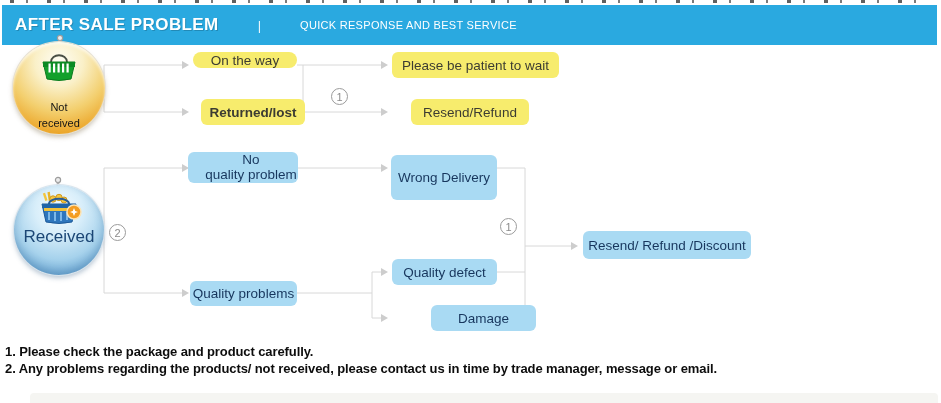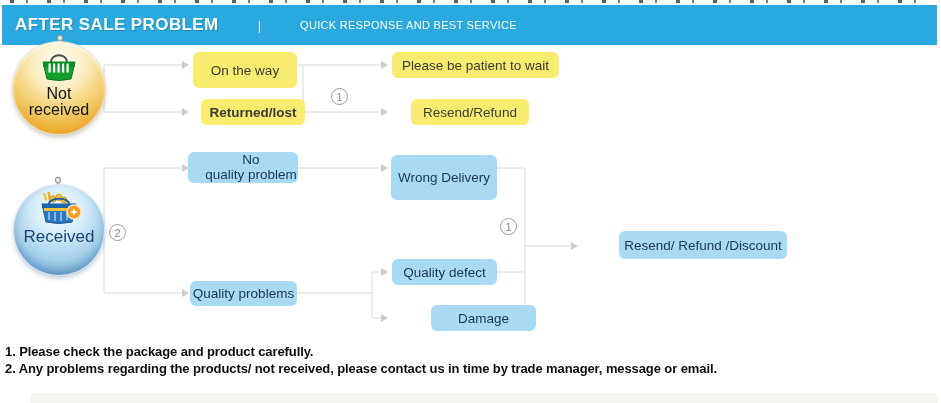--- a/index.html
+++ b/index.html
@@ -55,21 +55,21 @@
     align-items:center; box-sizing:border-box;
   }
   #badge-not-received {
     left:13px; top:42px; width:92px; height:92px; padding-top:9px;
     background:radial-gradient(circle at 50% 22%, #fefdf6 0%, #faf0c8 28%,
       #f3cf6e 58%, #eca82d 82%, #e3920f 100%);
     box-shadow:0 0 0 1px #e6e0d2, 0 3px 5px rgba(100,80,40,.35),
       inset 0 2px 3px rgba(255,255,255,.7);
   }
   #badge-not-received .label {
-    margin-top:3px; font-size:16px; line-height:16px; color:#141414;
+    margin-top:16px; font-size:11px; line-height:16px; color:#141414;
     font-weight:500; text-align:center;
   }
   #badge-received {
     left:14px; top:185px; width:90px; height:90px; padding-top:6px;
     background:radial-gradient(circle at 50% 28%, #f4fbff 0%, #d8eefa 30%,
       #a6d2ec 62%, #6aa8d6 88%, #4e8fc0 100%);
     box-shadow:0 0 0 1px #d9e4ec, 0 3px 5px rgba(50,90,130,.35),
       inset 0 -4px 8px rgba(30,80,130,.28);
   }
   #badge-received .label {
@@ -169,35 +169,35 @@
       <circle cx="41" cy="21" r="7" fill="#f49d21" stroke="#fbe3b5" stroke-width="1.5"></circle>
       <path d="M41 17 L42.2 20 L45 21 L42.2 22 L41 25 L39.8 22 L37 21 L39.8 20 Z" fill="#ffffff"></path>
     </svg>
     <div class="label">Received</div>
   </div>
 
   <div class="step" style="left:331px; top:88px;">1</div>
   <div class="step" style="left:109px; top:224px;">2</div>
   <div class="step" style="left:500px; top:218px;">1</div>
 
-  <div class="box yellow" style="left:193px; top:52px; width:104px; height:36px;">On the way</div>
+  <div class="box yellow" style="left:193px; top:52px; width:104px; height:16px;border-radius:13px;">On the way</div>
   <div class="box yellow" style="left:201px; top:99px; width:104px; height:26px;font-weight:bold;">Returned/lost</div>
   <div class="box yellow" style="left:392px; top:52px; width:167px; height:26px;">Please be patient to wait</div>
   <div class="box yellow" style="left:392px; top:99px; width:118px; height:26px;margin-left:19px;">Resend/Refund</div>
 
   <div class="box blue" style="left:188px; top:152px; width:110px; height:31px;padding-left:16px;">
     <div class="two-line">
       <div>No</div>
       <div>quality problem</div>
     </div>
   </div>
   <div class="box blue" style="left:190px; top:281px; width:107px; height:25px;">Quality problems</div>
   <div class="box blue" style="left:391px; top:155px; width:106px; height:45px;">Wrong Delivery</div>
   <div class="box blue" style="left:392px; top:259px; width:105px; height:26px;">Quality defect</div>
   <div class="box blue" style="left:392px; top:305px; width:105px; height:26px;margin-left:39px;">Damage</div>
-  <div class="box blue" style="left:583px; top:231px; width:168px; height:28px;margin-left:36px;">Resend/ Refund /Discount</div>
+  <div class="box blue" style="left:583px; top:231px; width:168px; height:28px;">Resend/ Refund /Discount</div>
 
   <div class="note" id="note-1">1. Please check the package and product carefully.</div>
   <div class="note" id="note-2">2. Any problems regarding the products/ not received, please contact us in time by trade manager, message or email.</div>
 
   <div id="bottom-strip"></div>
 
 </div>
 
 </body></html>

